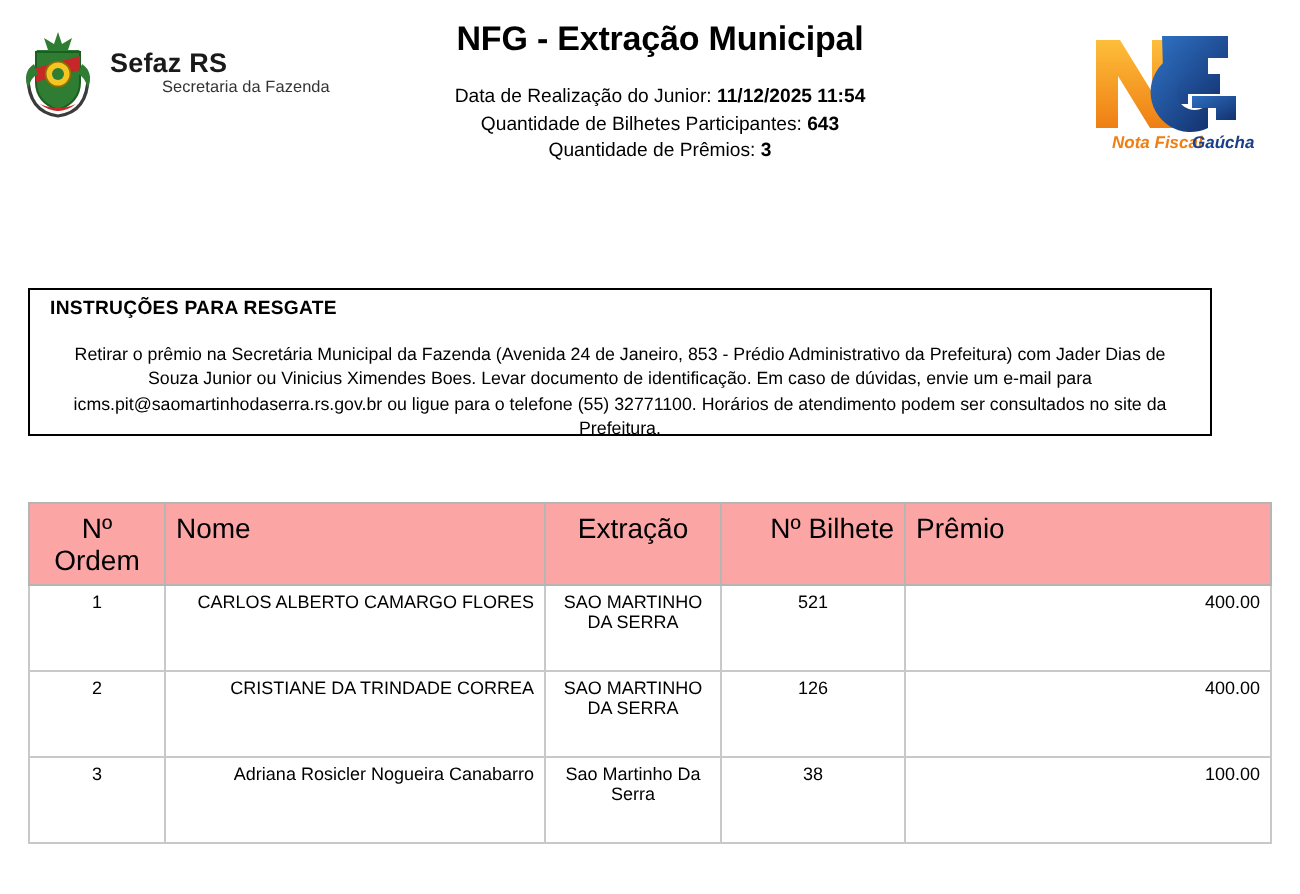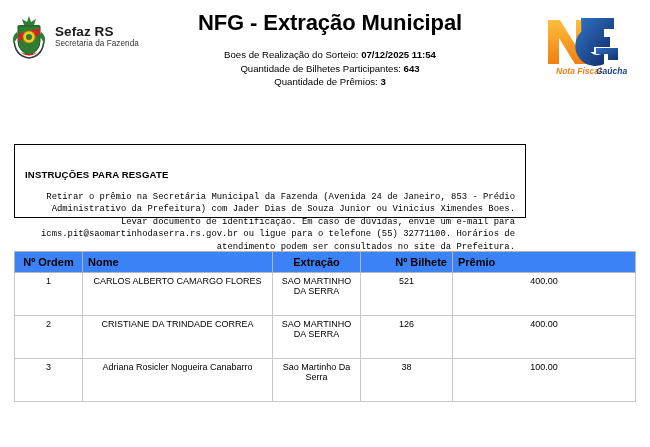--- a/index.html
+++ b/index.html
@@ -42,107 +42,107 @@
     font-size: 13.5px;
     font-weight: bold;
     color: #1a1a1a;
     letter-spacing: .1px;
   }
   .brand-sub {
     font-size: 8.2px;
     color: #333333;
     margin-top: 1px;
     letter-spacing: .05px;
+    margin-left: 26px;
   }
 
   .nfg-logo {
     position: absolute;
     right: 20px;
     top: 8px;
     width: 96px;
     height: 70px;
   }
 
   .title-block {
     position: absolute;
     left: 120px;
     right: 110px;
     top: 10px;
     text-align: center;
   }
   .doc-title {
-    font-size: 22px;
+    font-size: 17px;
     font-weight: bold;
     letter-spacing: -0.1px;
     margin-bottom: 12px;
   }
   .meta-line {
     font-size: 9.6px;
     line-height: 13.5px;
     white-space: nowrap;
   }
   .meta-line b { font-weight: bold; }
 
   
   .instructions {
     position: absolute;
     left: 14px;
     top: 144px;
-    width: 512px;
+    width: 592px;
     height: 74px;
     border: 1px solid #000000;
     box-sizing: border-box;
-    padding: 24px 10px 6px 10px;
+    padding: 4px 10px 6px 10px;
   }
   .instructions-title {
     font-size: 9.6px;
     font-weight: bold;
     letter-spacing: .15px;
     margin-bottom: 11px;
   }
   .instructions-body {
     font-size: 8.9px;
     line-height: 12.4px;
-    text-align: right;
-    font-family: Liberation Mono, monospace;
+    text-align: center;
   }
 
   
   .winners-table {
     position: absolute;
     left: 14px;
     top: 251px;
     width: 622px;
     border-collapse: collapse;
     table-layout: fixed;
   }
   .winners-table th,
   .winners-table td {
     border: 1px solid #c8c8c8;
     font-size: 9px;
     padding: 3px 5px;
     vertical-align: top;
   }
   .winners-table thead th {
     border-color: #b5b5b5;
-    font-weight: bold;
-    font-size: 11px;
+    font-weight: normal;
+    font-size: 14px;
     padding-top: 4px;
     padding-bottom: 4px;
-    background: #3b82f6;
+    background: #fca5a5;
   }
   .col-ordem  { width: 57px;  text-align: center; }
   .col-nome   { width: 179px; text-align: left; }
   .col-mun    { width: 77px;  text-align: center; }
   .col-bilh   { width: 81px;  text-align: right; }
   .col-premio { text-align: left; margin-top: 24px; }
 
   .winners-table tbody td { height: 36px; }
   .cell-center { text-align: center; }
-  .cell-left   { text-align: center; }
+  .cell-left   { text-align: right; }
 </style>
 </head>
 <body>
 
 <div class="header">
 
   <div class="brand">
     <span class="brand-emblem">
       <svg viewBox="0 0 38 46" width="38" height="46" xmlns="http://www.w3.org/2000/svg">
 
@@ -166,21 +166,21 @@
     <span class="brand-text">
       <div class="brand-title">Sefaz RS</div>
       <div class="brand-sub">Secretaria da Fazenda</div>
     </span>
   </div>
 
   <div class="title-block">
     <div class="doc-title">NFG - Extração Municipal</div>
 
     <div class="meta-line">
-      <span>Boes de Realização do Sorteio: </span><b>07/12/2025 11:54</b>
+      <span>Data de Realização do Junior: </span><b>11/12/2025 11:54</b>
     </div>
     <div class="meta-line">
       <span>Quantidade de Bilhetes Participantes: </span><b> 643</b>
     </div>
     <div class="meta-line">
       <span>Quantidade de Prêmios: </span><b>3</b>
     </div>
   </div>
 
   <span class="nfg-logo">

